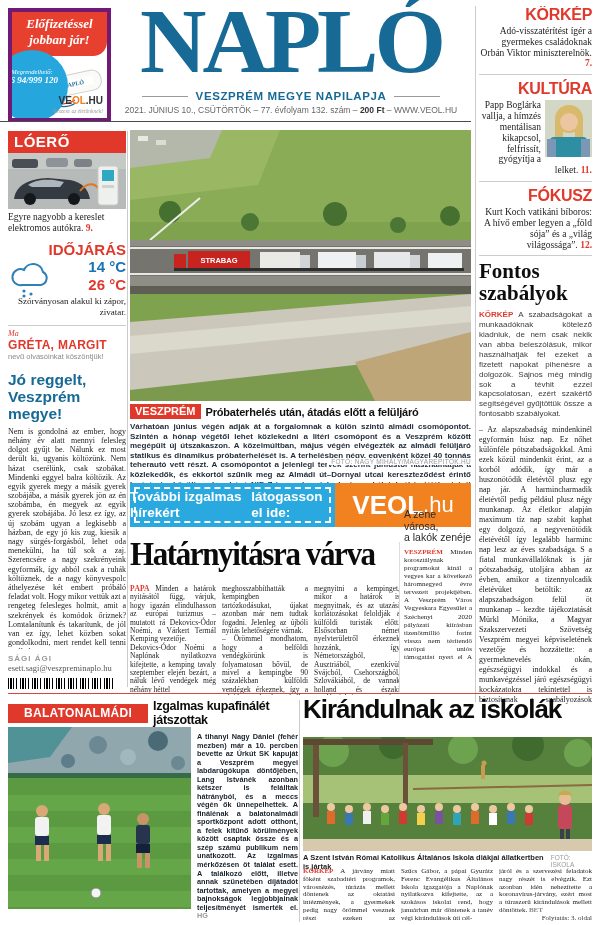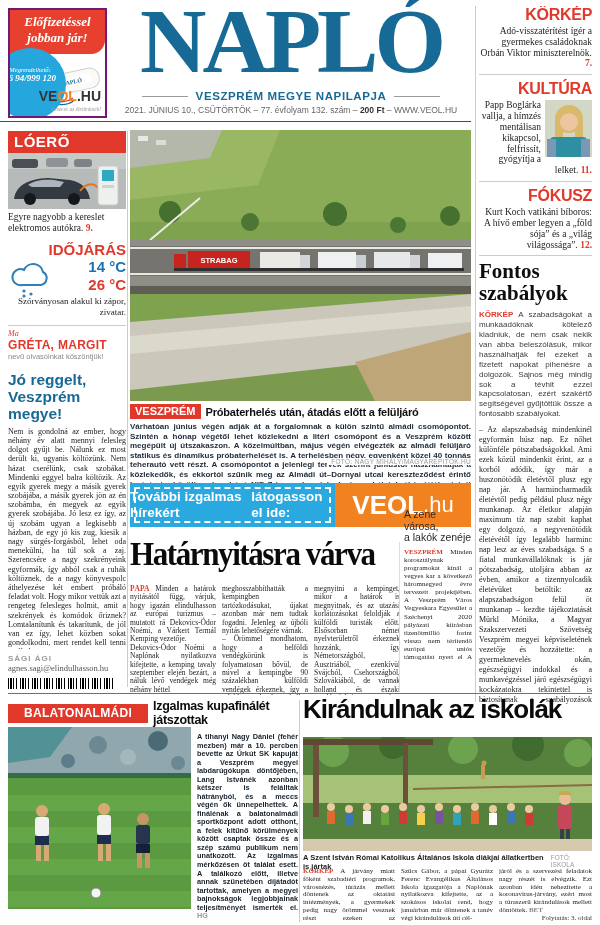--- a/index.html
+++ b/index.html
@@ -4,29 +4,29 @@
 <style>
   html,body{margin:0;padding:0;background:#e9e9e9;}
   .page{position:relative;width:600px;height:925px;background:#ffffff;overflow:hidden;
         font-family:"Liberation Serif","DejaVu Serif",serif;color:#1c1c1c;}
   .abs{position:absolute;}
   .sans{font-family:"Liberation Sans","DejaVu Sans",sans-serif;}
   .red{color:#e0392b;}
   b.red{color:#e0392b;font-weight:bold;}
   .pre{white-space:pre-line;}
   
-  .ad{left:8px;top:8px;width:95px;height:106px;border:2px solid #701a75;background:#fff;overflow:hidden;}
+  .ad{left:8px;top:8px;width:95px;height:106px;border:4px solid #701a75;background:#fff;overflow:hidden;}
   .ad-band{position:absolute;left:0;top:0;width:95px;height:44px;background:#e8402f;border-radius:0 0 14px 0;
            color:#fff;font-style:italic;font-weight:bold;font-size:13px;line-height:1.25;text-align:center;padding-top:4px;box-sizing:border-box;}
   .ad-circle{position:absolute;left:-16px;top:38px;width:72px;height:72px;border-radius:50%;background:#25a7de;color:#fff;
              font-style:italic;text-align:center;padding-top:18px;box-sizing:border-box;}
   .ad-order{font-size:6.5px;display:block;}
   .ad-phone{font-size:9px;font-weight:bold;display:block;}
   .ad-paper{position:absolute;left:34px;top:56px;}
-  .ad-brand{position:absolute;right:4px;bottom:12px;font-size:14px;font-weight:bold;color:#333;}
+  .ad-brand{position:absolute;right:4px;bottom:12px;font-size:10px;font-weight:bold;color:#333;}
   .ad-brand .mid{color:#f28220;}
   .ad-slogan{position:absolute;right:4px;bottom:4px;font-size:5.5px;font-style:italic;color:#999;}
   .logo{left:112px;top:-8px;width:358px;height:98px;text-align:center;font-weight:bold;font-size:92px;line-height:98px;
         color:#186a96;letter-spacing:-4px;}
   .subline{left:112px;top:90px;width:358px;display:flex;align-items:center;justify-content:center;gap:8px;}
   .subline .ln{height:1px;background:#9a9a9a;width:46px;}
   .subline .tx{color:#186a96;font-weight:bold;font-size:11.5px;letter-spacing:.6px;}
   .dateline{left:112px;top:105px;width:358px;text-align:center;font-size:8.5px;color:#666;}
   .dateline b{color:#333;}
   .toprule{left:0;top:121px;width:471px;height:1px;background:#4a4a4a;}
@@ -216,21 +216,21 @@
     <div class="nd-ma">Ma</div>
     <div class="nd-names">GRÉTA, MARGIT</div>
     <div class="nd-tail">nevű olvasóinkat köszöntjük!</div>
 
     <div class="ed-title">
       <span>Jó reggelt,</span><br>
       <span>Veszprém megye!</span>
     </div>
     <div class="ed-body">Nem is gondolná az ember, hogy néhány év alatt mennyi felesleg dolgot gyűjt be. Nálunk ez most derült ki, ugyanis költözünk. Nem házat cserélünk, csak szobákat. Mindenki eggyel balra költözik. Az egyik gyerek megy a másik gyerek szobájába, a másik gyerek jön az én szobámba, én megyek az egyik gyerek szobájába. Jó lesz ez így, az új szobám ugyan a legkisebb a házban, de egy jó kis zug, kiesik a nagy sürgés-forgásból, lehet oda menekülni, ha túl sok a zaj. Szerencsére a nagy szekrényeink egyformák, így abból csak a ruhák költöznek, de a nagy könyvespolc áthelyezése két embert próbáló feladat volt. Hogy mikor vettük azt a rengeteg felesleges holmit, amit a szekrények és komódok őriznek? Lomtalanítunk és takarítunk, de jól van ez így, lehet közben sokat gondolkodni, mert rendet kell tenni az életben.</div>
     <div class="ed-author">SÁGI ÁGI</div>
-    <div class="ed-email">agnes.sagi@elindulhasson.hu</div>
+    <div class="ed-email">esett.sagi@veszpreminaplo.hu</div>
     <div class="barcode"></div>
   </div>
 
   <svg class="abs mainphoto" width="341" height="271" viewBox="0 0 341 271">
     <rect width="341" height="271" fill="#7fa24f"></rect>
     <rect width="341" height="92" fill="#8bac57"></rect>
     <polygon points="0,0 150,0 128,55 0,70" fill="#9ab763"></polygon>
     <polygon points="0,0 92,0 80,28 0,38" fill="#b4b8ab"></polygon>
     <rect x="8" y="6" width="10" height="5" fill="#e8e8e4"></rect>
     <rect x="26" y="10" width="10" height="5" fill="#dcdcd6"></rect>

